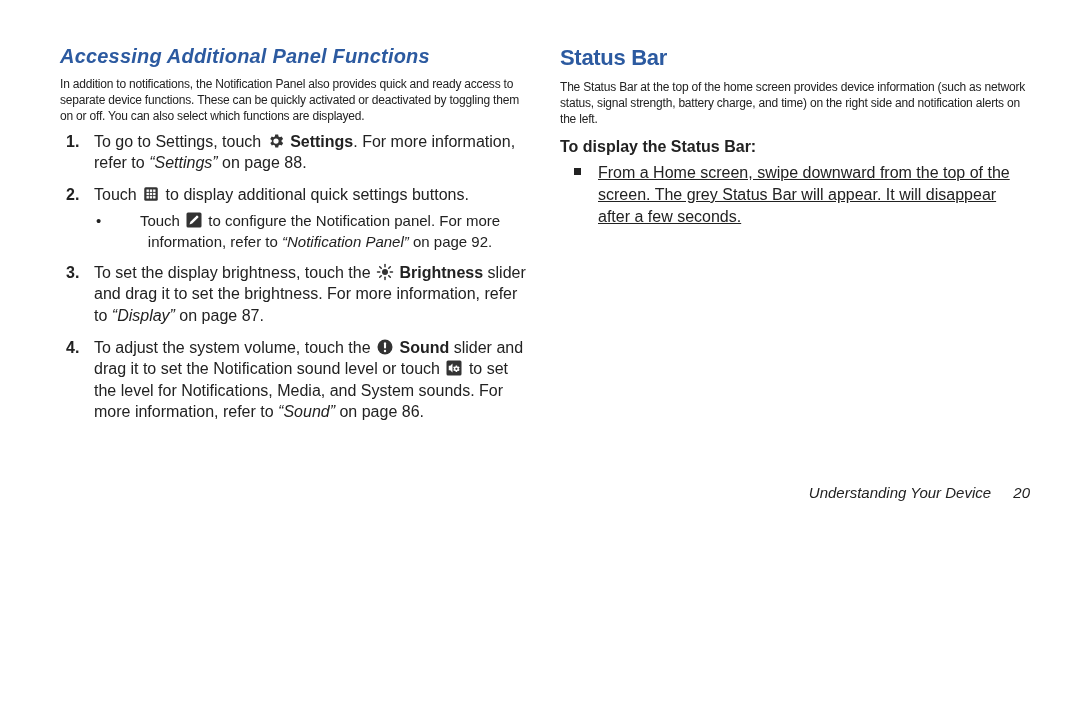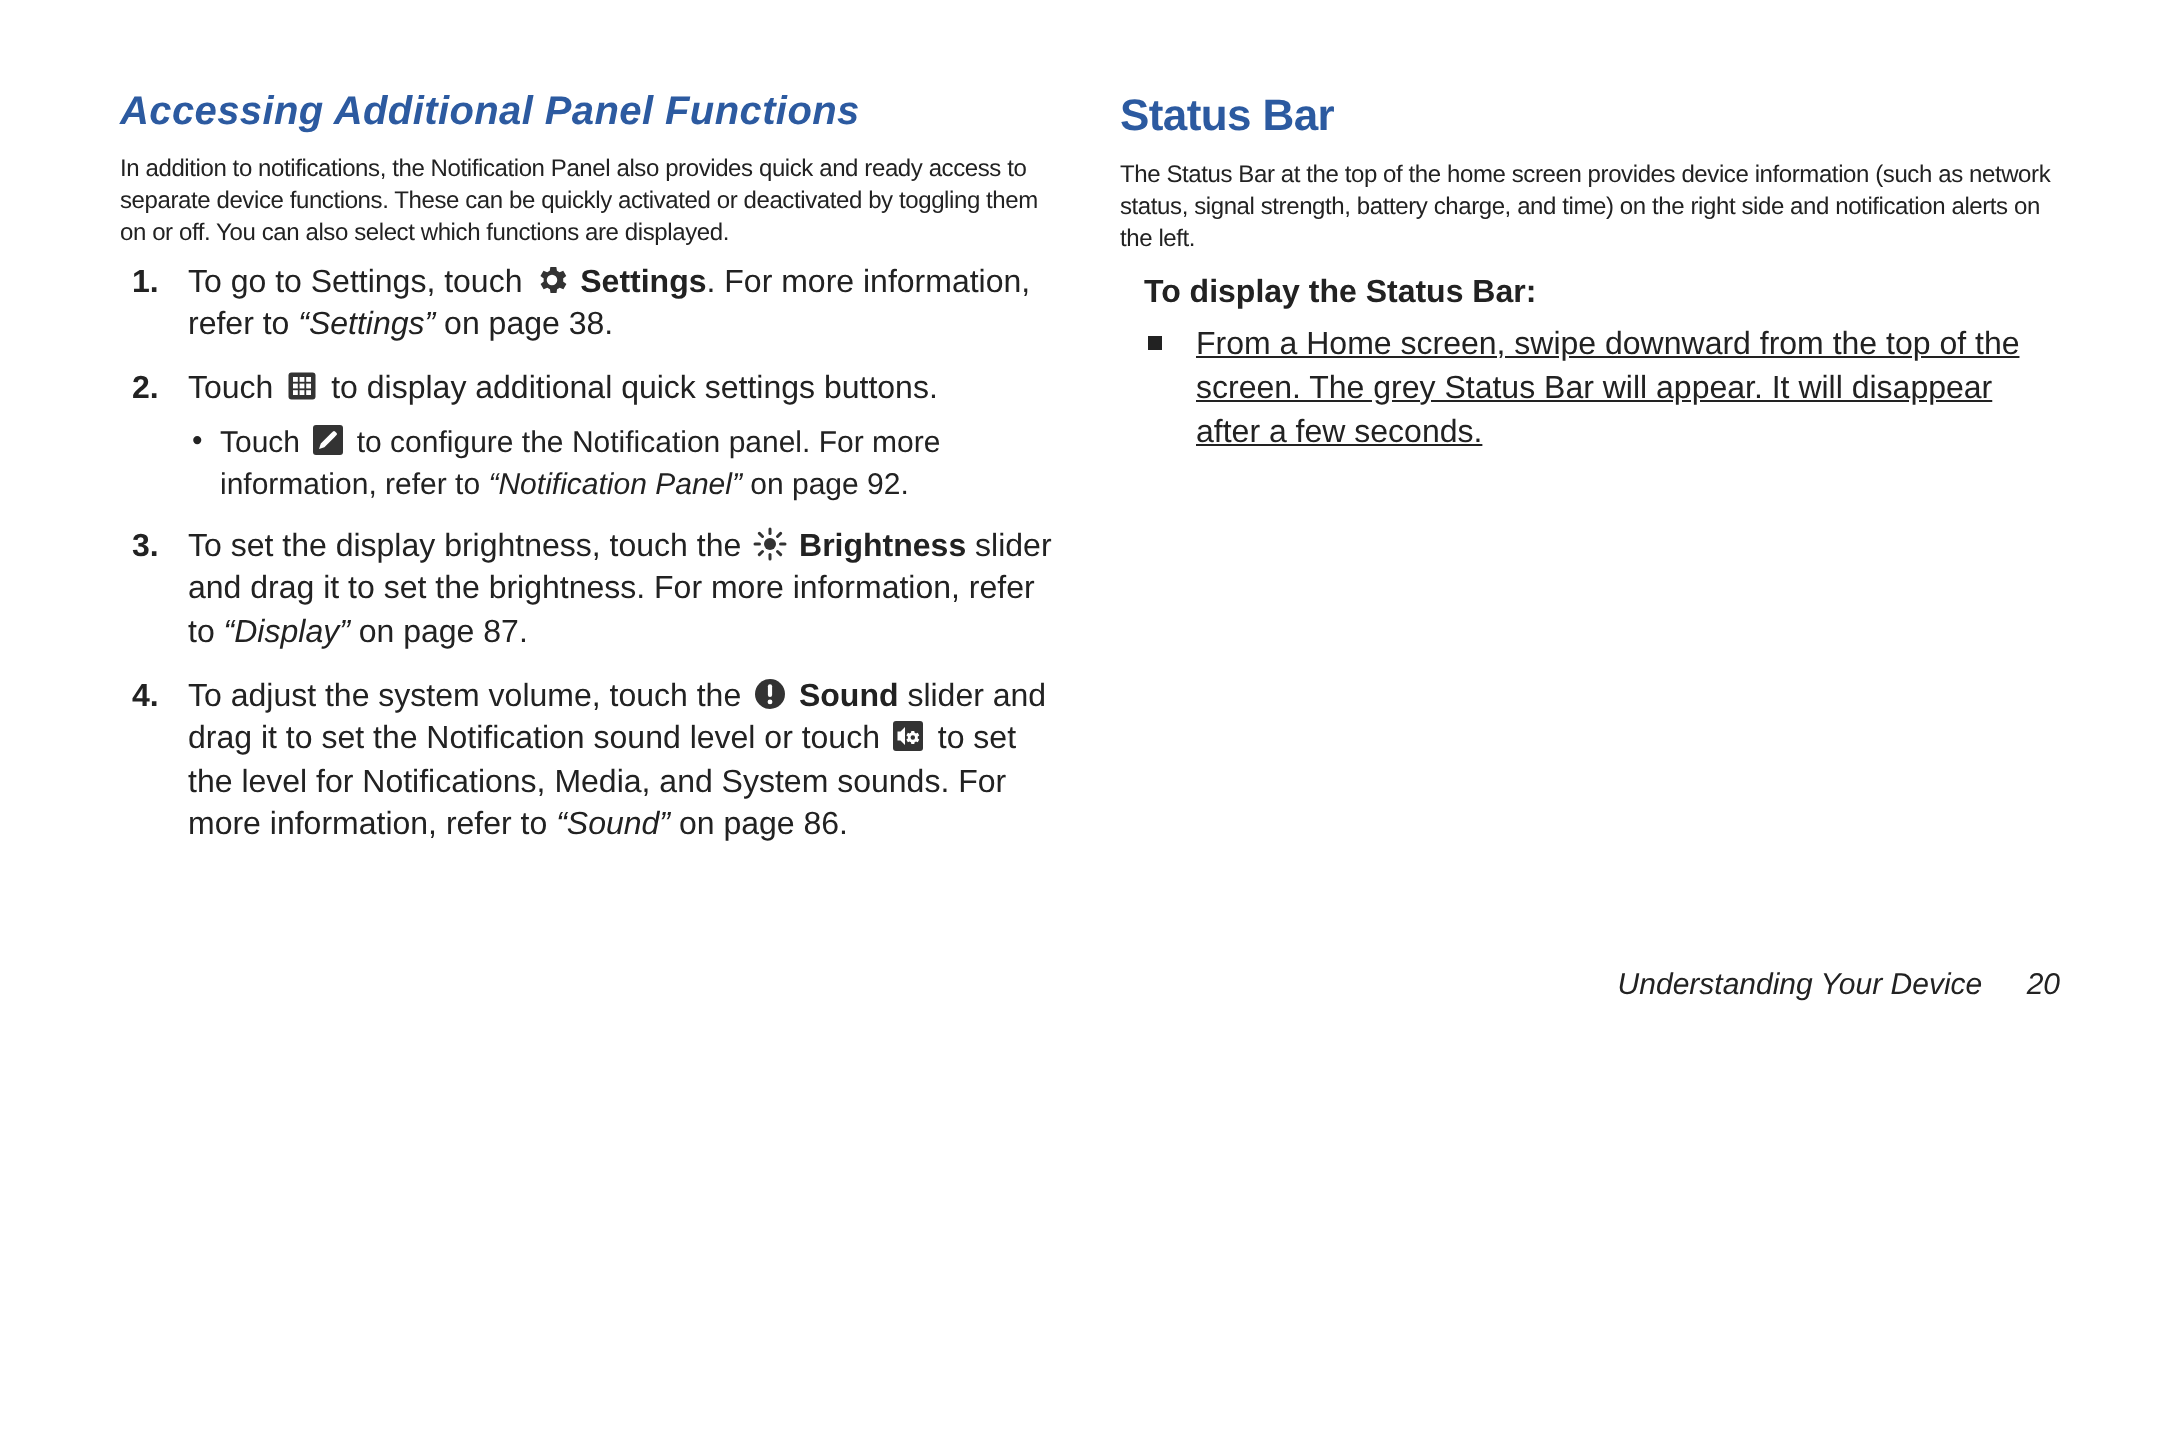--- a/index.html
+++ b/index.html
@@ -63,20 +63,21 @@
   ol.numlist > li > .num {
     position: absolute;
     left: 6px;
     top: 0;
     font-weight: 700;
   }
   ul.bullets {
     list-style: none;
     padding: 0;
     margin: 4px 0 2px 0;
+    text-align: center;
   }
   ul.bullets > li {
     position: relative;
     padding-left: 16px;
     margin: 6px 0;
     font-size: 15px;
     line-height: 1.35;
   }
   ul.bullets > li::before {
     content: "\2022";
@@ -103,21 +104,21 @@
     top: 6px;
     width: 7px;
     height: 7px;
     background: #222;
   }
   .bold { font-weight: 700; }
   .italic { font-style: italic; }
   .subhead {
     font-size: 16px;
     font-weight: 700;
-    margin: 10px 0 6px 12px;
+    margin: 10px 0 6px 0;
   }
   .footer {
     position: absolute;
     right: 50px;
     bottom: 35px;
     font-size: 15px;
     font-style: italic;
   }
   .footer .label { margin-right: 18px; }
 
@@ -147,21 +148,21 @@
       <ol class="numlist">
 
         <li>
           <span class="num">1.</span>
           <span class="inline">To go to Settings, touch </span>
           <span class="icon">
             <svg viewBox="0 0 24 24">
                 <path fill="#333" d="M19.4 13a7.5 7.5 0 0 0 .1-1 7.5 7.5 0 0 0-.1-1l2.1-1.6-2-3.5-2.5 1a7.3 7.3 0 0 0-1.7-1l-.4-2.6h-4l-.4 2.6a7.3 7.3 0 0 0-1.7 1l-2.5-1-2 3.5L6.5 11a7.5 7.5 0 0 0-.1 1 7.5 7.5 0 0 0 .1 1l-2.1 1.6 2 3.5 2.5-1a7.3 7.3 0 0 0 1.7 1l.4 2.6h4l.4-2.6a7.3 7.3 0 0 0 1.7-1l2.5 1 2-3.5Zm-7.4 2.5A3.5 3.5 0 1 1 15.5 12 3.5 3.5 0 0 1 12 15.5Z"></path>
               </svg>
           </span>
-          <span class="bold inline">Settings</span><span class="inline">. For more information, refer to </span><span class="italic inline">“Settings”</span><span class="inline"> on page 38.</span>
+          <span class="bold inline">Settings</span><span class="inline">. For more information, refer to </span><span class="italic inline">“Settings”</span><span class="inline"> on page 88.</span>
         </li>
 
         <li>
           <span class="num">2.</span>
           <span class="inline">Touch </span>
           <span class="icon">
             <svg viewBox="0 0 24 24">
                 <rect x="3" y="3" width="18" height="18" rx="2" fill="#333"></rect>
                 <g fill="#fff">
                   <rect x="6" y="6" width="3.2" height="3.2"></rect>

